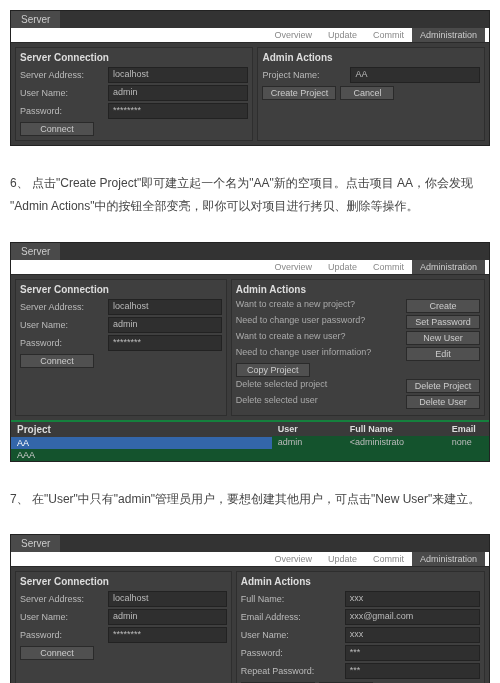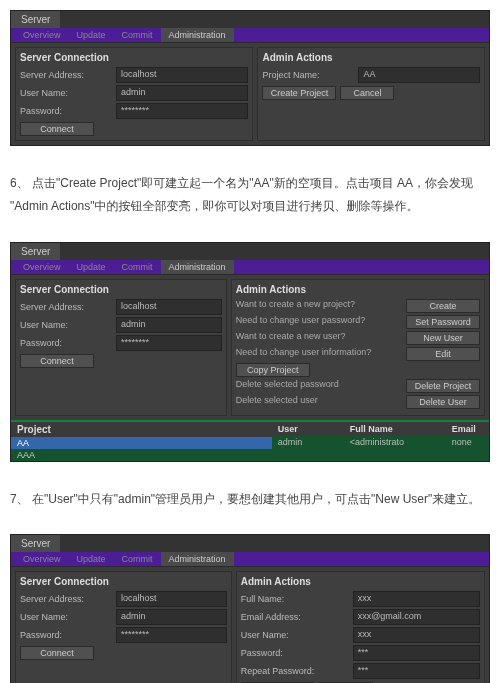--- a/index.html
+++ b/index.html
@@ -26,24 +26,25 @@
     padding: 3px 10px;
     font-size: 10px;
     background: #333;
     color: #888;
   }
   .tab.active {
     background: #4a4a4a;
     color: #ccc;
   }
   .subtab-row {
-    background: #4c1d95;
+    background: #ffffff;
     display: flex;
     padding: 0 4px;
     border-bottom: 1px solid #2a2a2a;
+    justify-content: flex-end;
   }
   .subtab {
     padding: 2px 8px;
     font-size: 9px;
     color: #888;
   }
   .subtab.active {
     background: #4a4a4a;
     color: #ccc;
   }
@@ -62,21 +63,21 @@
     font-size: 10px;
     font-weight: bold;
     color: #ddd;
     margin-bottom: 4px;
   }
   .field-row {
     display: flex;
     align-items: center;
     margin-bottom: 2px;
     font-size: 9px;
-    gap: 12px;
+    gap: 4px;
   }
   .field-row .lbl {
     width: 84px;
     color: #bbb;
   }
   .field-row .val {
     flex: 1;
     background: #2f2f2f;
     border: 1px solid #222;
     color: #bbb;
@@ -253,21 +254,21 @@
           <div class="btn">New User</div>
         </div>
       <div class="action-row">
           <div class="albl">Need to change user information?</div>
           <div class="btn">Edit</div>
         </div>
       <div class="action-row">
           <div class="btn">Copy Project</div>
         </div>
       <div class="action-row">
-          <div class="albl">Delete selected password</div>
+          <div class="albl">Delete selected project</div>
           <div class="btn">Delete Project</div>
         </div>
       <div class="action-row">
           <div class="albl">Delete selected user</div>
           <div class="btn">Delete User</div>
         </div>
     </div>
   </div>
   <div class="project-section">
     <div class="project-list">

